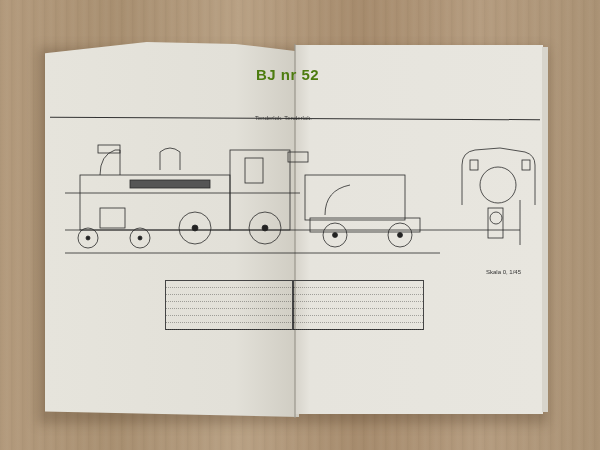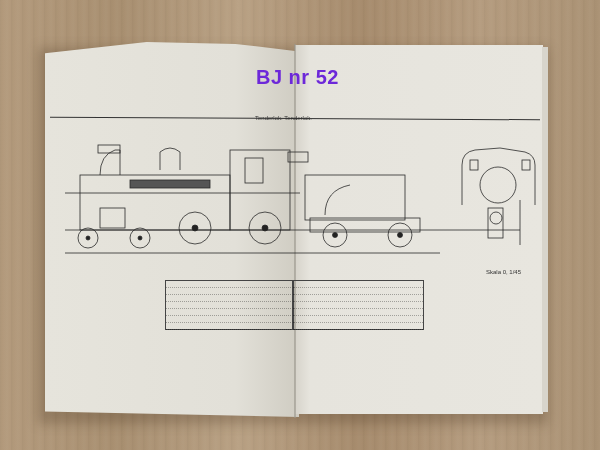--- a/index.html
+++ b/index.html
@@ -9,21 +9,21 @@
   .grain{position:absolute;inset:0;
     background:repeating-linear-gradient(90deg,rgba(0,0,0,0.03) 0px,rgba(0,0,0,0) 3px,rgba(255,255,255,0.03) 7px,rgba(0,0,0,0) 11px);}
   .shadow{position:absolute;left:38px;top:48px;width:510px;height:376px;background:rgba(60,40,20,0.25);filter:blur(6px);}
   .page-left{position:absolute;left:45px;top:42px;width:254px;height:375px;
     background:linear-gradient(90deg,#e6e4dc 0%,#e2e0d8 75%,#cfccc2 100%);
     clip-path:polygon(0 3%,40% 0,75% 0.5%,100% 2.5%,100% 100%,0 98.5%);}
   .page-right{position:absolute;left:295px;top:45px;width:248px;height:369px;
     background:linear-gradient(90deg,#d6d3ca 0%,#e6e4dd 6%,#e8e6df 100%);}
   .edge{position:absolute;left:542px;top:47px;width:6px;height:365px;background:#d8d5cc;}
   .gutter{position:absolute;left:294px;top:44px;width:2px;height:374px;background:#9a968c;opacity:.6;}
-  .title{position:absolute;left:256px;top:66px;font-size:20px;font-weight:bold;color:#6d28d9;letter-spacing:0.5px;}
+  .title{position:absolute;left:256px;top:66px;font-size:15px;font-weight:bold;color:#4d7c0f;letter-spacing:0.5px;}
   .hline{position:absolute;height:1px;background:#333;}
   .subtitle{position:absolute;left:255px;top:115px;font-size:6px;color:#333;white-space:nowrap;}
   .scale{position:absolute;left:486px;top:269px;font-size:6px;color:#333;}
   .drawing{position:absolute;left:60px;top:130px;}
   .table{position:absolute;border:1px solid #444;background:transparent;}
   .row{height:6px;border-bottom:1px dotted rgba(0,0,0,0.3);font-size:3px;color:#333;}
 </style>
 </head>
 <body>
 

